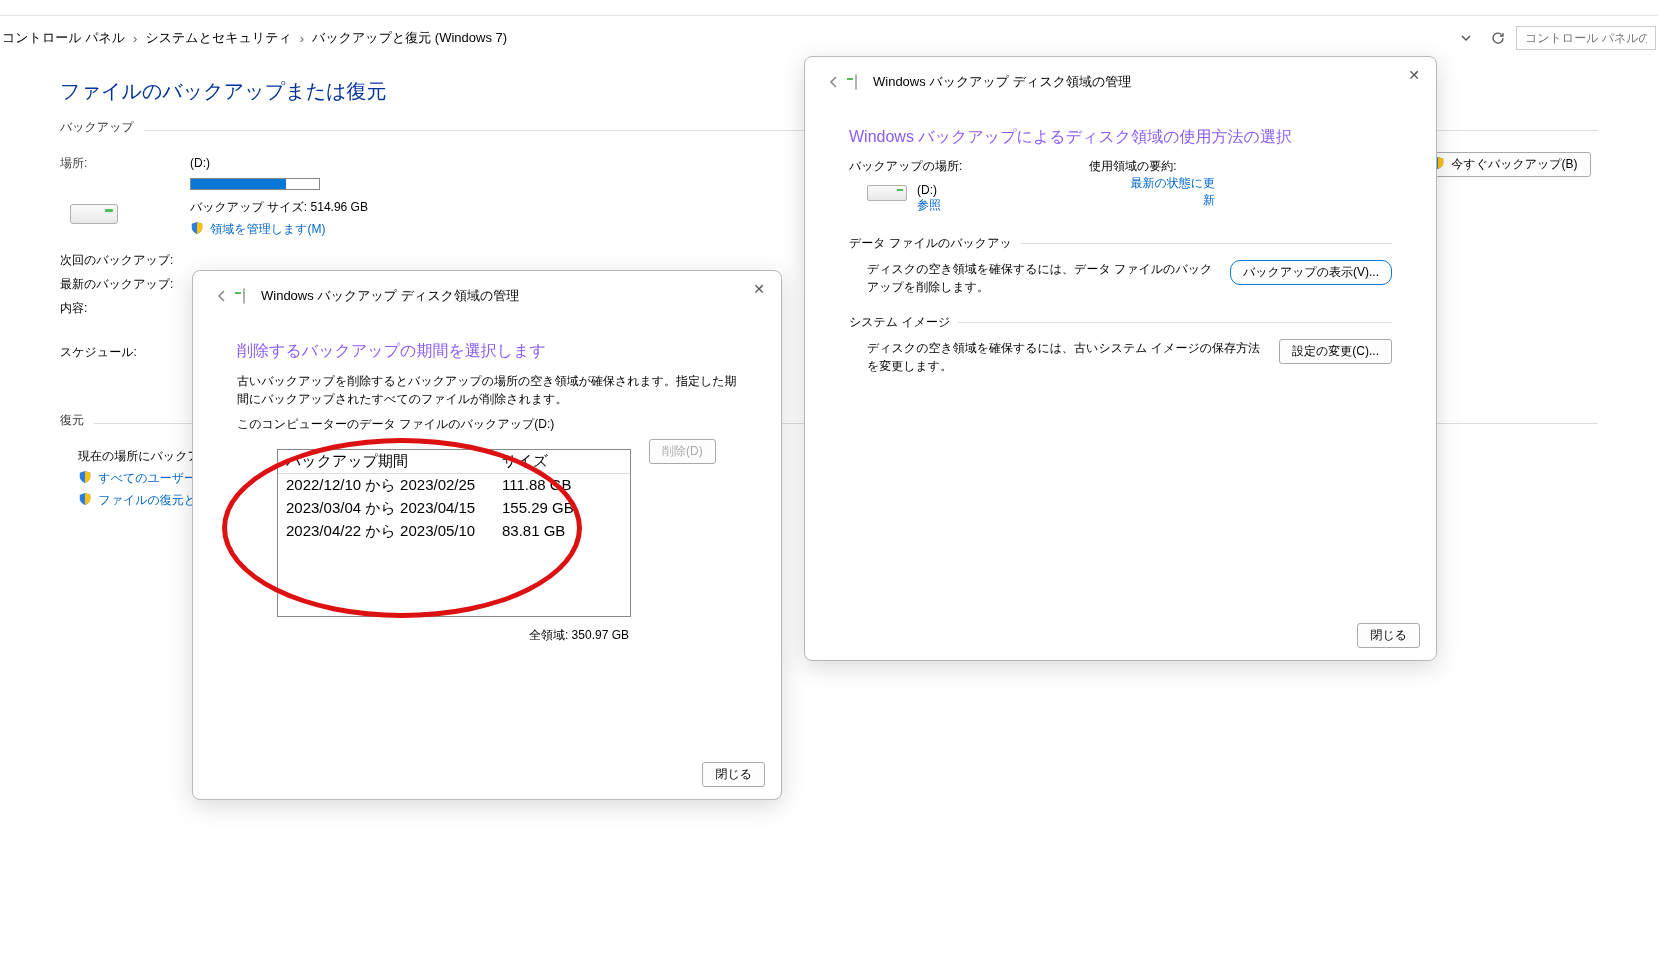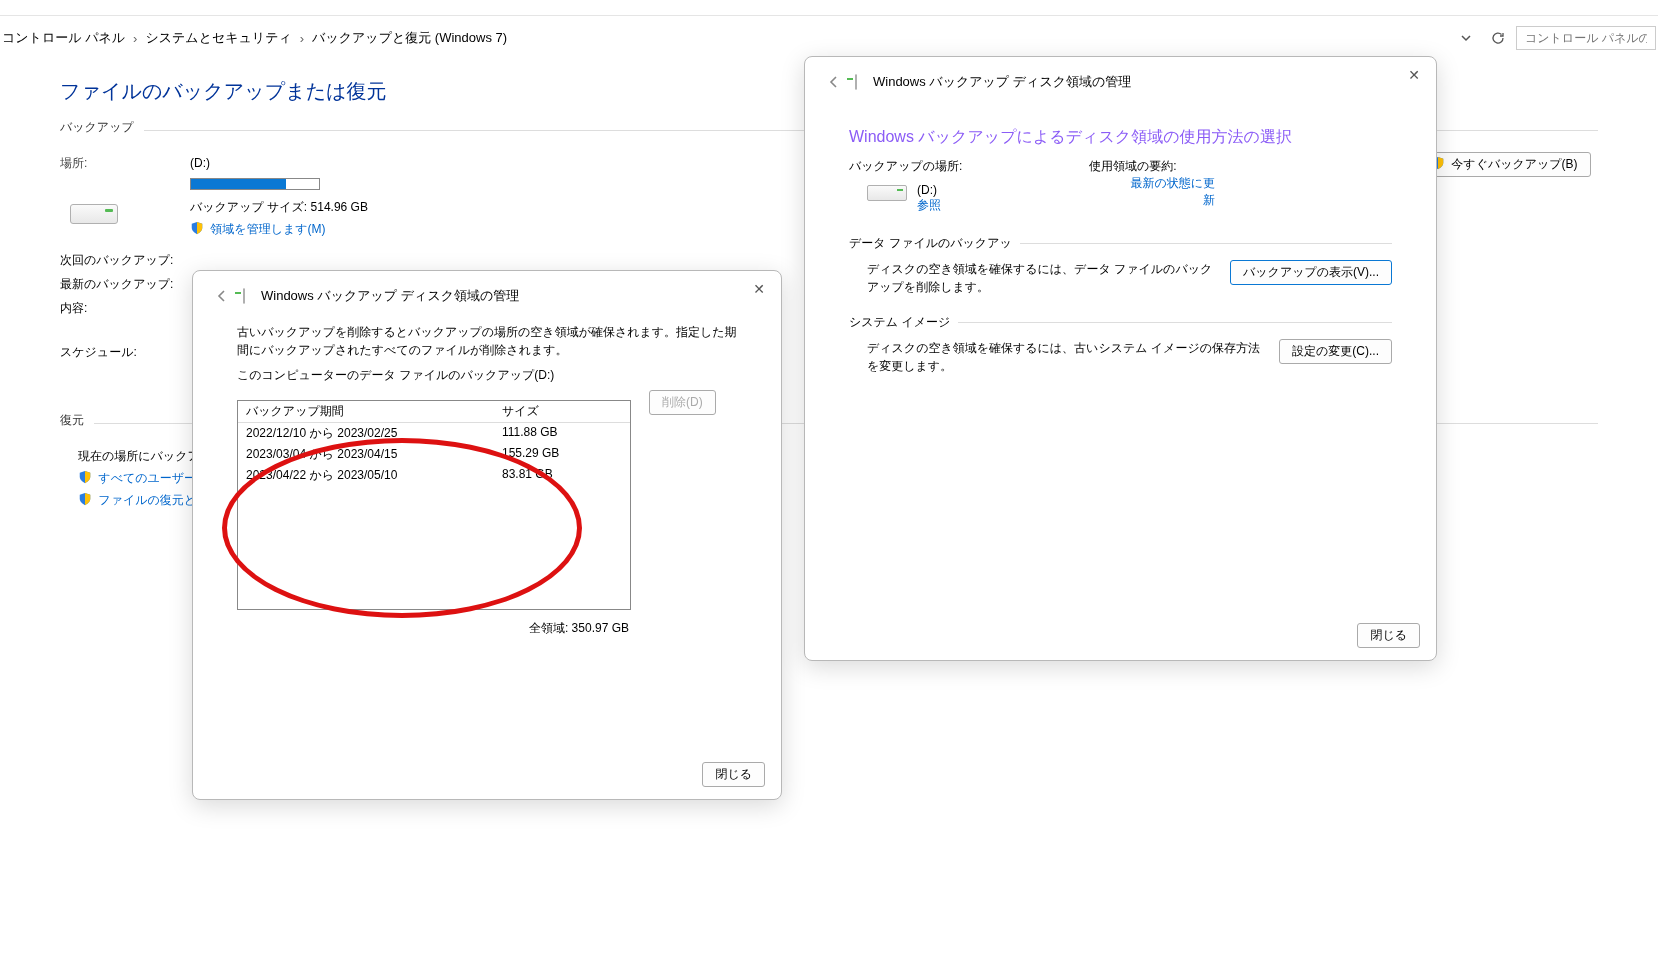--- a/index.html
+++ b/index.html
@@ -98,21 +98,21 @@
   vertical-align: -2px; margin-right: 3px;
 }
 .shield svg { width:14px; height:14px; }
 .btn {
   border: 1px solid #aaa;
   background: #fdfdfd;
   padding: 3px 12px;
   font-size: 12px;
   border-radius: 3px;
 }
-.btn.primary { border-color: #0a78d4; }
+.btn.primary { border-color: #0a78d4; border-radius: 10px; }
 .btn:disabled { color: #aaa; }
 
 .dlg {
   position: absolute;
   background: #fff;
   border: 1px solid #b8b8b8;
   border-radius: 8px;
   box-shadow: 0 6px 24px rgba(0,0,0,0.15);
 }
 .dlg.right {
@@ -164,22 +164,23 @@
   position:absolute; bottom:12px; right:16px;
 }
 
 .dlg.center {
   left: 192px; top: 270px;
   width: 590px; height: 530px;
 }
 .list-box {
   border: 1px solid #888;
   margin-top: 10px;
-  height: 210px;
-  font-size: 12px;
+  height: 168px;
+  font-size: 15px;
+  margin-left: 40px;
 }
 .list-head, .list-row {
   display: grid;
   grid-template-columns: 1fr 120px;
   padding: 2px 8px;
 }
 .list-head { border-bottom: 1px solid #ddd; }
 .center-twocol {
   display:grid;
   grid-template-columns: 1fr 110px;
@@ -382,20 +383,21 @@
   <div class="head">
     <button class="back">
       <svg width="16" height="16" viewBox="0 0 16 16">
           <path d="M10 3 L5 8 L10 13" stroke="#888" fill="none" stroke-width="1.6"></path>
         </svg>
     </button>
     <span class="disk-icon-small"><span class="disk-small"></span></span>
     <span class="title">Windows バックアップ ディスク領域の管理</span>
   </div>
   <div class="body">
+    <div class="h2">削除するバックアップの期間を選択します</div>
     <div style="font-size:12px; line-height:1.5; margin-bottom:8px;">古いバックアップを削除するとバックアップの場所の空き領域が確保されます。指定した期間にバックアップされたすべてのファイルが削除されます。</div>
     <div style="font-size:12px; margin-bottom:6px;">このコンピューターのデータ ファイルのバックアップ(D:)</div>
 
     <div class="center-twocol">
       <div>
         <div class="list-box">
           <div class="list-head">
             <div>バックアップ期間</div>
             <div>サイズ</div>
           </div>

